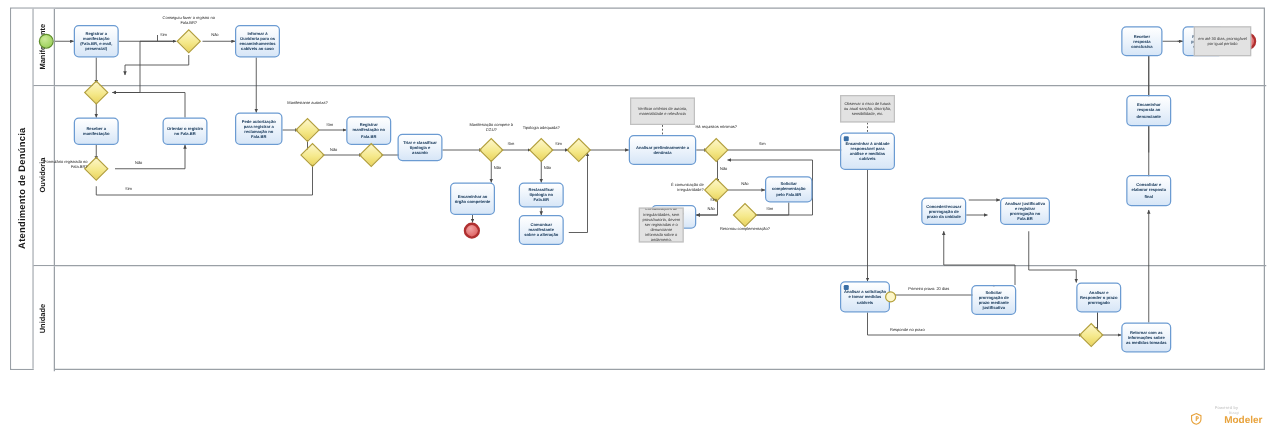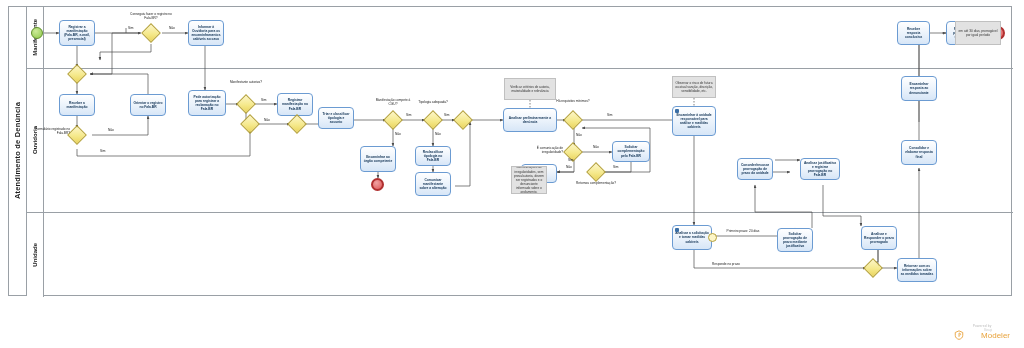--- a/index.html
+++ b/index.html
@@ -80,21 +80,21 @@
   .glab {
     position:absolute; font-size:3.2px; color:#222; text-align:center;
     line-height:1.25; width:44px;
   }
 
   
   .wm { position:absolute; right:14px; bottom:8px; text-align:center; }
   .wm .pb { font-size:3.2px; color:#b9b9b9; letter-spacing:.2px; }
   .wm .brand { display:flex; align-items:center; gap:2px; margin-top:1px; }
   .wm .bz { font-size:3px; color:#cfcfcf; line-height:1; }
-  .wm .md { font-size:8px; color:#e8a33d; font-weight:normal; line-height:1;padding-left:15px; }
+  .wm .md { font-size:8px; color:#e8a33d; font-weight:bold; line-height:1;padding-left:15px; }
   .wm .logo { width:10px; height:10px; }
 </style>
 </head>
 <body>
 
 <div id="canvas">
 
   <div class="pool" style="left:8px; top:6px; width:1004px; height:290px;">
     <div class="pool-header">
       <span>Atendimento de Denúncia</span>

